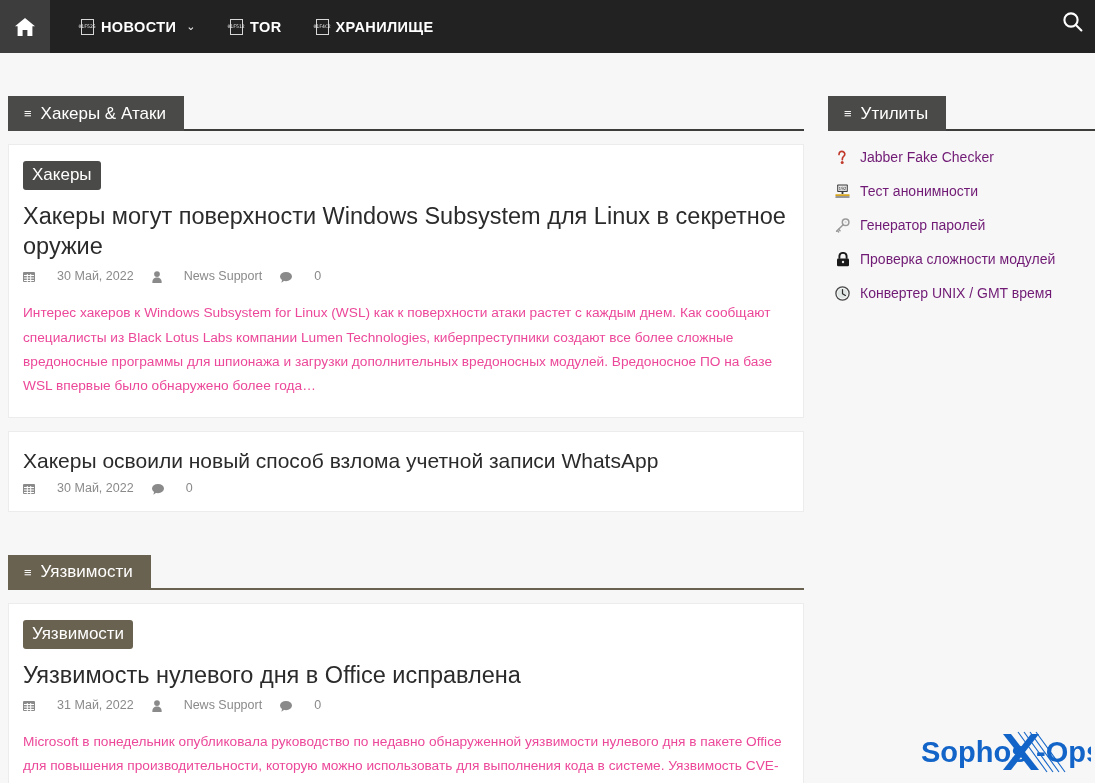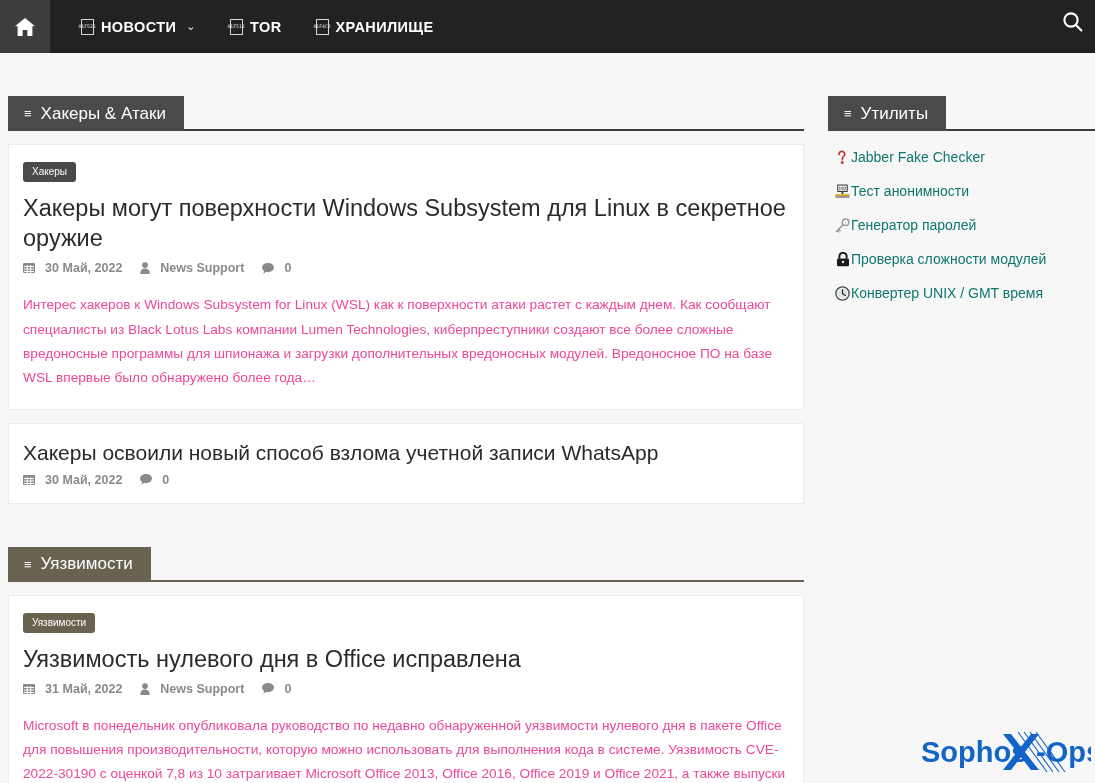--- a/index.html
+++ b/index.html
@@ -133,21 +133,21 @@
     background: #ffffff;
     border: 1px solid #ececec;
     margin-top: 13px;
     padding: 16px 14px 18px 14px;
   }
   .card.compact { padding-bottom: 14px; }
   .badge {
     display: inline-block;
     background: #4a4a48;
     color: #ffffff;
-    font-size: 10px;
+    font-size: 17px;
     padding: 4px 9px 5px;
     border-radius: 3px;
     margin-bottom: 11px;
     cursor: pointer;
   }
   .badge.olive { background: #6a6250; }
   .art-title {
     font-size: 23.5px;
     line-height: 1.28;
     color: #2b2b2b;
@@ -159,43 +159,43 @@
   .meta {
     display: flex;
     align-items: center;
     gap: 18px;
     color: #8a8a8a;
     font-size: 12.5px;
     margin-bottom: 2px;
   }
   .meta-item {
     display: inline-flex;
-    align-items: center;
-    gap: 10px;
-    font-weight: bold;
+    align-items: flex-end;
+    gap: 22px;
   }
   .meta-item svg { display: block; flex: 0 0 auto; }
   .excerpt {
     margin: 18px 0 0 0;
     color: #ec4899;
     font-size: 13.7px;
     line-height: 1.78;
   }
 
   
   .util-list {
     margin-top: 18px;
     padding: 0 0 0 6px;
     list-style: none;
   }
   .util-item {
     display: flex;
     align-items: center;
+    gap: 9px;
     margin-bottom: 18px;
-    color: #0f766e;
+    color: #701a75;
     font-size: 14px;
     cursor: pointer;
   }
   .util-icon {
     width: 17px;
     display: inline-flex;
     justify-content: center;
     flex: 0 0 auto;
     font-size: 14px;
     line-height: 1;

